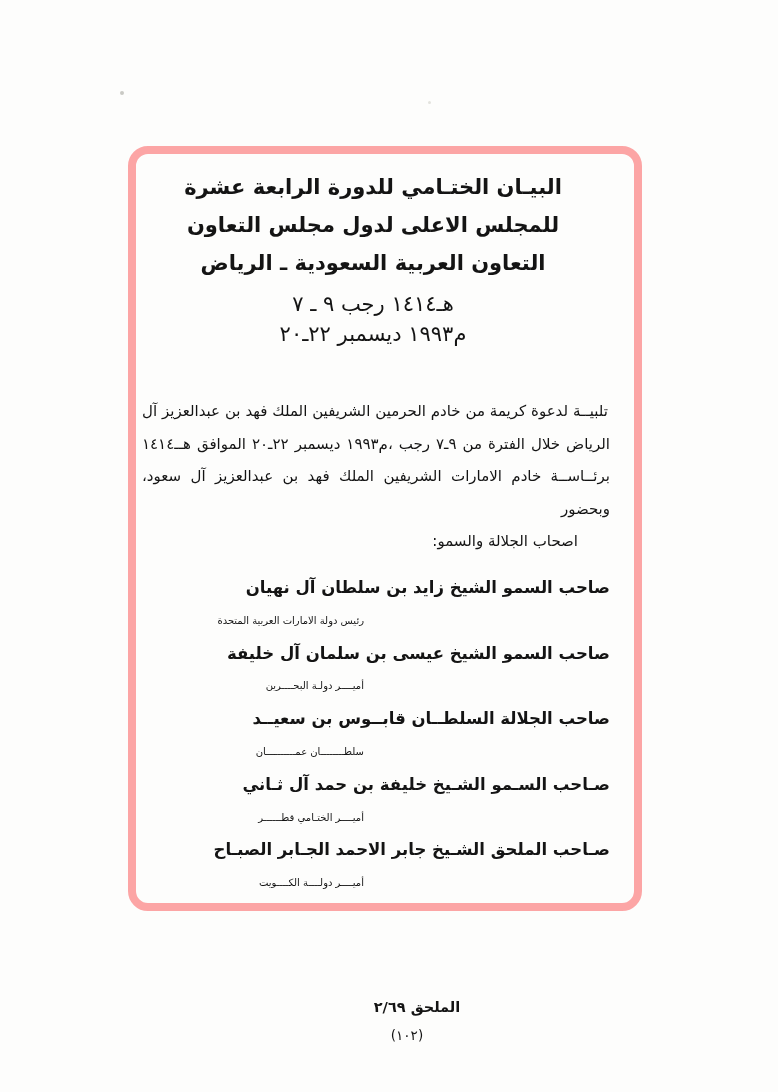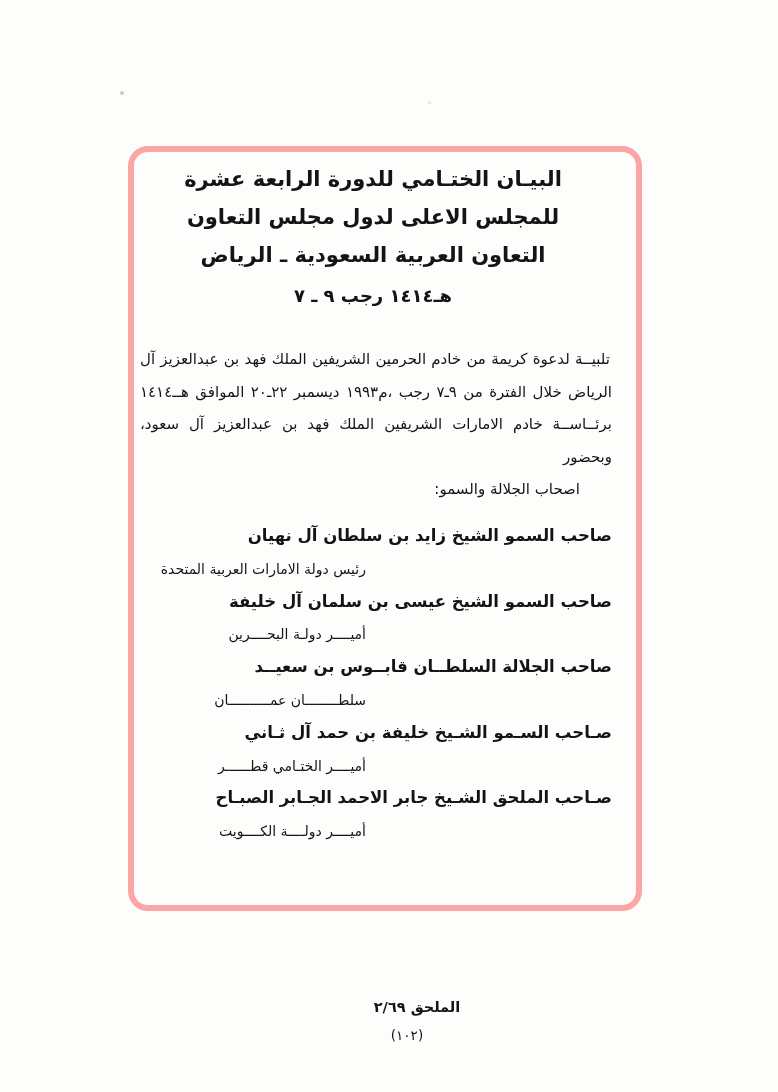--- a/index.html
+++ b/index.html
@@ -7,36 +7,36 @@
     width:778px;height:1092px;position:relative;overflow:hidden;
     background:#fdfdfc;color:#141414;
     font-family:"DejaVu Sans",sans-serif;direction:rtl;
   }
   .speck{position:absolute;border-radius:50%;}
   .speck-a{left:120px;top:91px;width:4px;height:4px;background:#c9c9c4;}
   .speck-b{left:428px;top:101px;width:3px;height:3px;background:#e3e3de;}
 
   .frame{
     position:absolute;left:128px;top:146px;width:514px;height:765px;
-    border:6px solid #fca5a5;border-radius:20px;box-sizing:border-box;
-    padding-top:8px;background:transparent;
+    border:8px solid #fca5a5;border-radius:20px;box-sizing:border-box;
+    padding-top:14px;background:transparent;
   }
   .title-block{text-align:center;margin-left:0;transform:translateX(-12px);}
   .t-main{font-weight:bold;font-size:21px;line-height:38px;letter-spacing:0.5px;}
-  .t-date{font-weight:bold;font-size:18px;line-height:30px;}
+  .t-date{font-weight:normal;font-size:21px;line-height:30px;}
   .t-date-hijri{margin-top:7px;}
 
-  .paragraph{margin:32px 24px 0 6px;font-size:15px;line-height:32.6px;}
+  .paragraph{margin:46px 24px 0 6px;font-size:15px;line-height:32.6px;}
   .p-line{text-align:justify;text-align-last:justify;}
   .p-line-first{padding-right:2px;}
   .p-line-last{text-align:center;text-align-last:right;padding-right:32px;}
 
   .attendees{margin:14px 24px 0 6px;}
   .att-name{font-weight:bold;font-size:16.5px;line-height:32.8px;text-align:right;white-space:nowrap;}
-  .att-role{font-size:14px;line-height:32.8px;padding-right:246px;white-space:nowrap;}
+  .att-role{font-size:10px;line-height:32.8px;padding-right:246px;white-space:nowrap;}
 
   .footer-annex{
     position:absolute;top:999px;left:0;width:778px;text-align:center;
     font-size:14.5px;font-weight:bold;transform:translateX(28px);
   }
   .footer-page{
     position:absolute;top:1027px;left:0;width:778px;text-align:center;
     font-size:13.5px;transform:translateX(18px);
   }
 </style>
@@ -46,20 +46,21 @@
 <div class="speck speck-a"></div>
 <div class="speck speck-b"></div>
 
 <div class="frame">
 
   <div class="title-block">
     <div class="t-main">البيـان الختـامي للدورة الرابعة عشرة</div>
     <div class="t-main">للمجلس الاعلى لدول مجلس التعاون</div>
     <div class="t-main">التعاون العربية السعودية ـ الرياض</div>
     <div class="t-date t-date-hijri">هـ١٤١٤ رجب ٩ ـ ٧</div>
+    <div class="t-date">م١٩٩٣ ديسمبر ٢٢ـ٢٠</div>
   </div>
 
   <div class="paragraph">
     <div class="p-line p-line-first">تلبيــة لدعوة كريمة من خادم الحرمين الشريفين الملك فهد بن عبدالعزيز آل</div>
     <div class="p-line">الرياض خلال الفترة من ٩ـ٧ رجب ،م١٩٩٣ ديسمبر ٢٢ـ٢٠ الموافق هــ١٤١٤</div>
     <div class="p-line">برئــاســة خادم الامارات الشريفين الملك فهد بن عبدالعزيز آل سعود، وبحضور</div>
     <div class="p-line p-line-last">اصحاب الجلالة والسمو:</div>
   </div>
 
   <div class="attendees">

